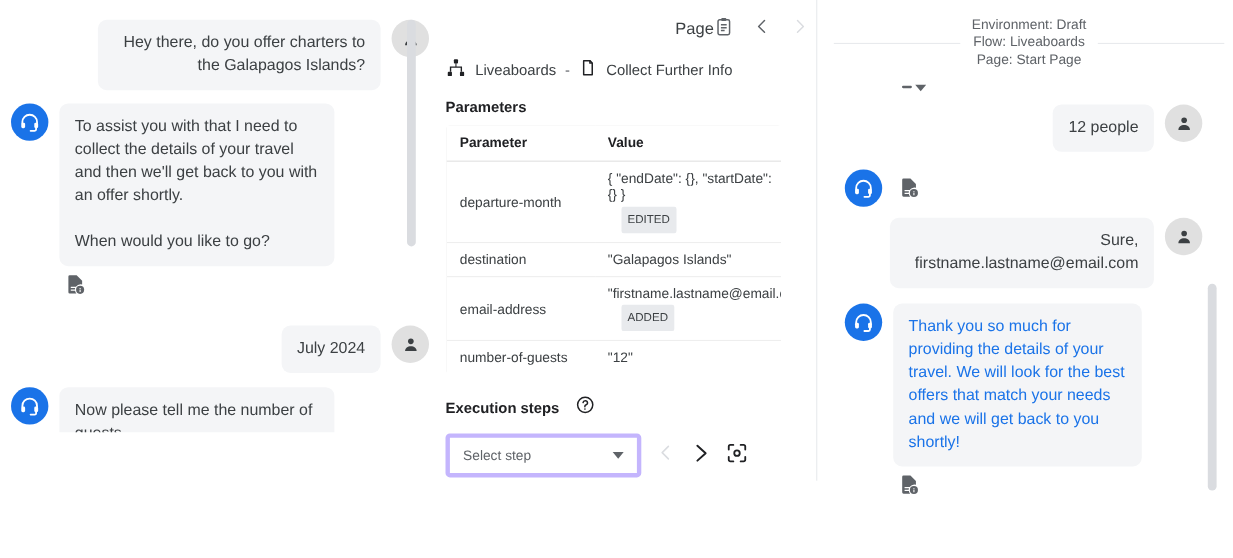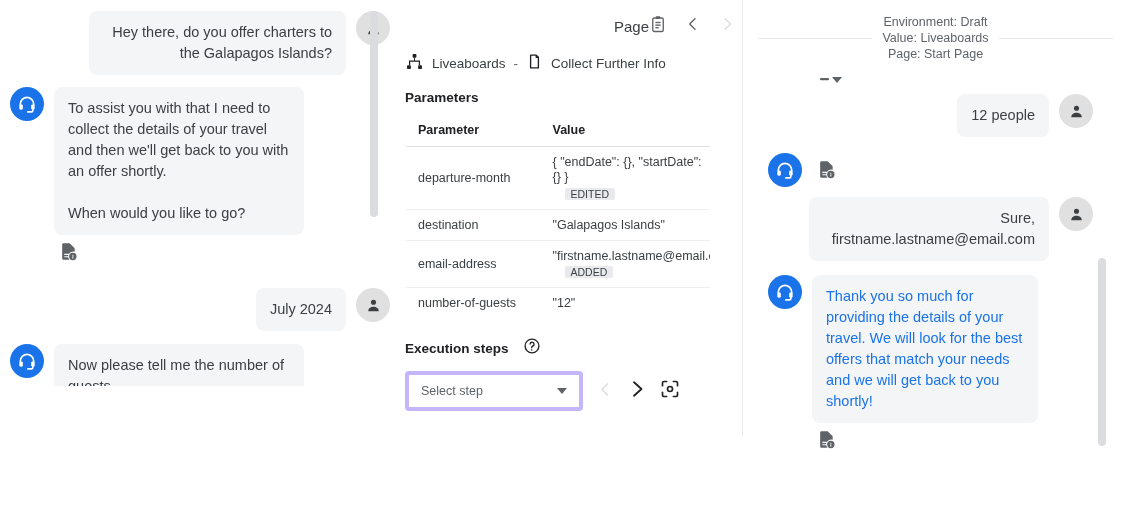--- a/index.html
+++ b/index.html
@@ -33,21 +33,21 @@
     color: #3c4043;
   }
   .bubble.right { text-align: right; }
   .bubble.blue { color: #1a73e8; }
   .row { display: flex; align-items: flex-start; gap: 10px; }
   .row.user { justify-content: flex-end; }
   .doc-icon { margin: 6px 0 0 4px; }
 
   
   #left-panel {
-    position: absolute; left: 0; top: 1px;
+    position: absolute; left: 0; top: 8px;
     width: 390px; height: 385px;
     padding: 10px 0 0 10px;
     overflow: hidden;
   }
   #left-panel .msg { margin-bottom: 8px; }
   .scrollbar-thumb {
     position: absolute; width: 8px; border-radius: 4px;
     background: #dadce0;
   }
 
@@ -95,21 +95,21 @@
     border-bottom: 1px solid #eeeeee;
     vertical-align: middle;
     white-space: nowrap; overflow: hidden;
   }
   table.params tr:last-child td { border-bottom: none; }
   table.params col.c1 { width: 135px; }
   table.params col.c2 { width: 170px; }
   .tag {
     display: inline-block; background: #e8eaed;
     font-size: 10.5px; color: #3c4043;
-    padding: 0 6px; border-radius: 2px;
+    padding: 6px 6px; border-radius: 2px;
     margin-top: 3px; margin-left: 12px;
   }
   .val-multiline { white-space: normal; line-height: 15px; }
   .exec-head {
     display: flex; align-items: center; gap: 14px;
     margin: 18px 0 12px 0;
   }
   .exec-title { font-size: 13.5px; font-weight: bold; color: #202124; }
   .exec-controls { display: flex; align-items: center; gap: 14px; }
   .select-step {
@@ -354,21 +354,21 @@
   </div>
 
   <div id="vline-center"></div>
 
   <div id="right-panel">
 
     <div class="env-header">
       <div class="hr"></div>
       <div class="txt">
         <div>Environment: Draft</div>
-        <div>Value: Liveaboards</div>
+        <div>Flow: Liveaboards</div>
         <div>Page: Start Page</div>
       </div>
     </div>
 
     <div class="clipped">
       <svg width="24" height="8" viewBox="0 0 24 8" fill="#5f6368">
         <rect x="0" y="2" width="9" height="2.2" rx="1"></rect>
         <path d="M12 1 L22 1 L17 7 Z"></path>
       </svg>
     </div>

